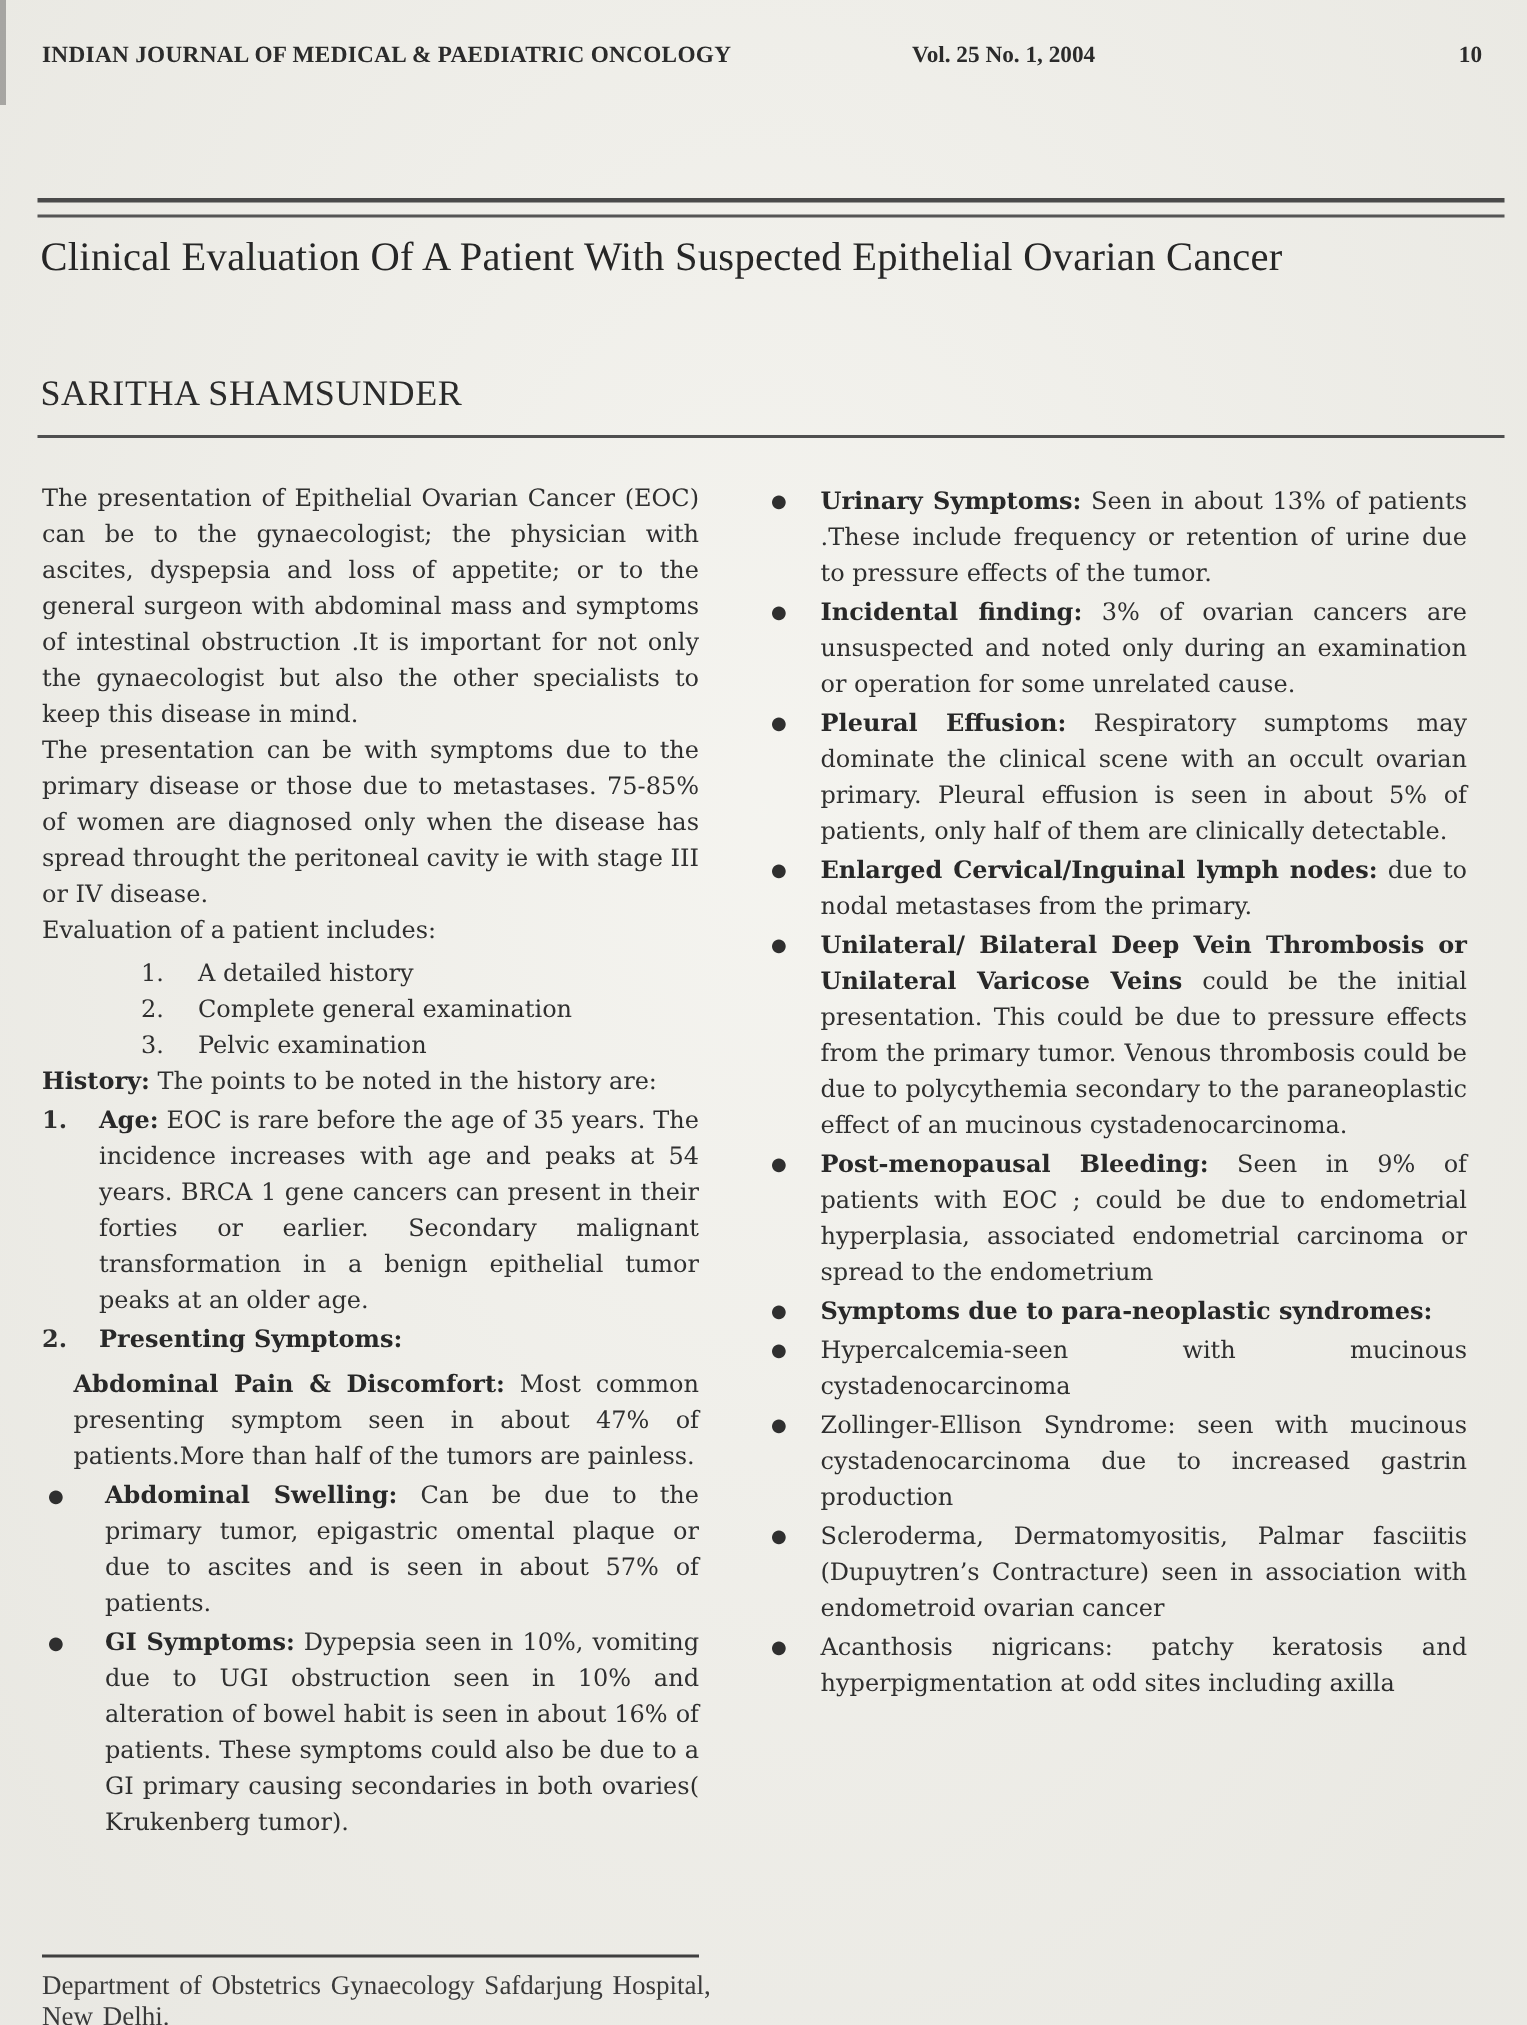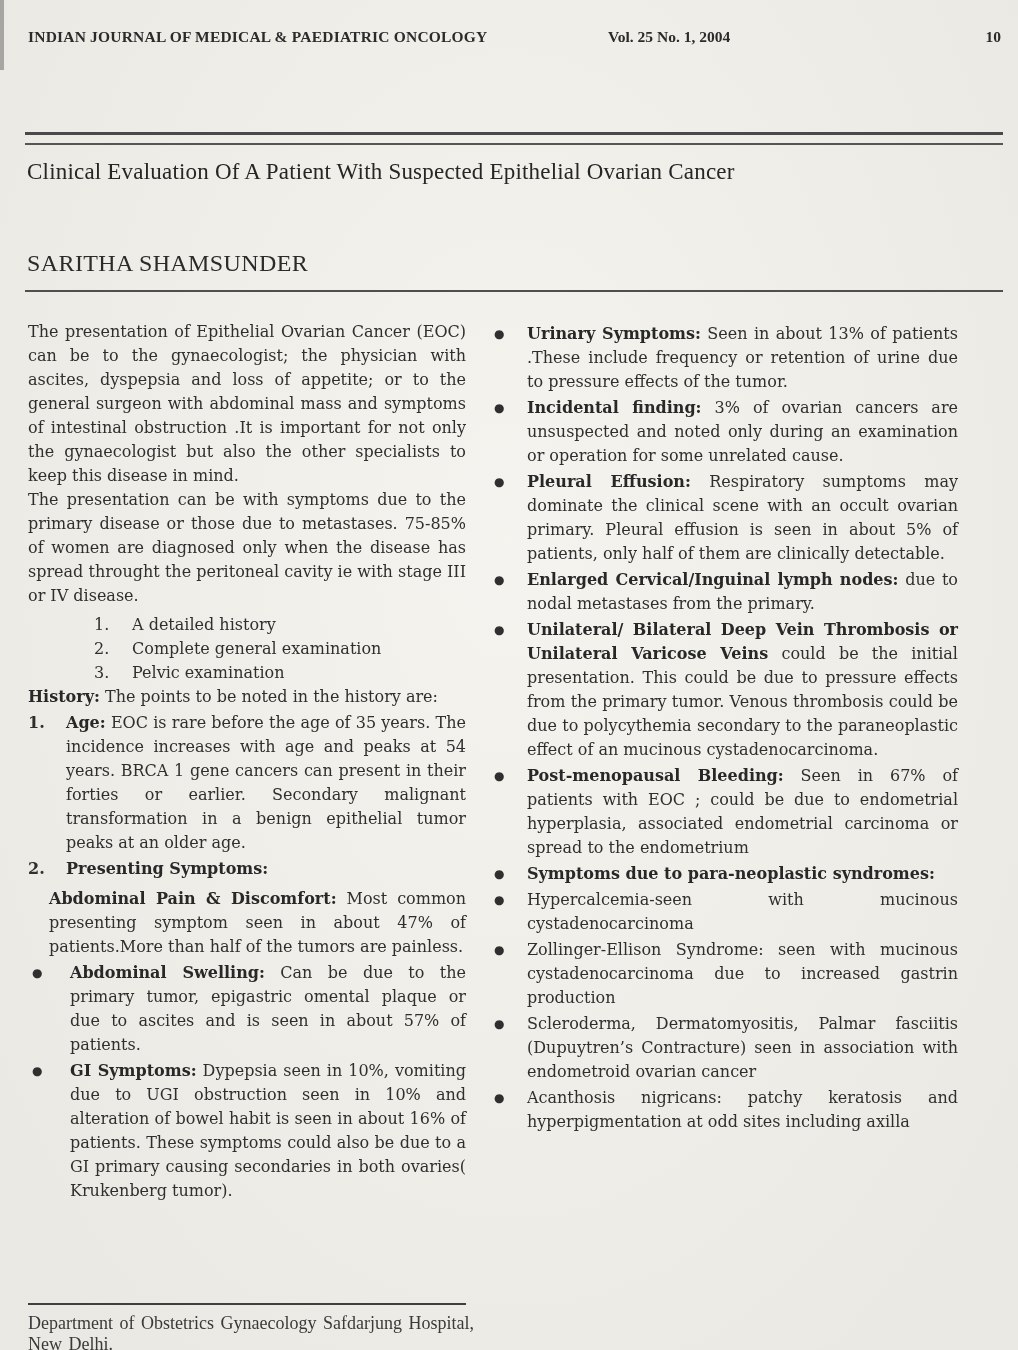--- a/index.html
+++ b/index.html
@@ -8,52 +8,52 @@
     width:1018px;height:1350px;
     background:
       radial-gradient(ellipse at 50% 40%, rgba(255,255,255,0.25), rgba(0,0,0,0.03) 90%),
       #f1f0ea;
     color:#2e2e2e;
     font-family:"DejaVu Serif", serif;
     overflow:hidden;
   }
   
   .runhead{
-    position:absolute;top:28px;left:28px;right:13px;height:22px;
+    position:absolute;top:28px;left:28px;right:26px;height:22px;
     font-family:"Liberation Serif", serif;
     font-weight:bold;font-size:15.5px;color:#2b2b2b;
   }
   .runhead .journal{position:absolute;left:0;top:0;letter-spacing:0.2px;}
   .runhead .vol{position:absolute;left:580px;top:0;font-weight:bold;}
   .runhead .pagenum{position:absolute;right:4px;top:0;font-weight:bold;}
   
   .rule-double{
     position:absolute;left:25px;right:15px;top:132px;height:8px;
     border-top:3px solid #4a4a4a;border-bottom:2px solid #555;
   }
   .rule-single{
     position:absolute;left:25px;right:15px;top:290px;height:0;
     border-top:2px solid #4f4f4f;
   }
   
   .title{
     position:absolute;left:27px;top:150px;width:960px;
     font-family:"Liberation Serif", serif;
-    font-size:23px;line-height:43px;font-weight:normal;color:#262626;
+    font-size:27px;line-height:43px;font-weight:normal;color:#262626;
     letter-spacing:0.2px;
   }
   .author{
     position:absolute;left:27px;top:250px;
     font-family:"Liberation Serif", serif;
     font-size:24px;color:#2b2b2b;letter-spacing:0.4px;
   }
   
   .columns{
     position:absolute;left:28px;top:320px;width:962px;
-    display:flex;gap:24px;
+    display:flex;gap:44px;
     font-size:16px;line-height:24px;color:#2f2f2f;
   }
   .col-left{width:438px;flex:none;}
   .col-right{width:468px;flex:none;}
   p.para{margin:0;text-align:justify;}
   .mt6{margin-top:6px;}
   .mt10{margin-top:10px;}
   .mt12{margin-top:12px;}
   .mt14{margin-top:14px;}
   .mt16{margin-top:16px;}
@@ -101,20 +101,21 @@
   <div class="title">Clinical Evaluation Of A Patient With Suspected Epithelial Ovarian Cancer</div>
   <div class="author">SARITHA SHAMSUNDER</div>
 
   <div class="rule-single"></div>
 
   <div class="columns">
 
     <div class="col-left">
       <p class="para">The presentation of Epithelial Ovarian Cancer (EOC) can be to the gynaecologist; the physician with ascites, dyspepsia and loss of appetite; or to the general surgeon with abdominal mass and symptoms of intestinal obstruction .It is important for not only the gynaecologist but also the other specialists to keep this disease in mind.</p>
       <p class="para mt6">The presentation can be with symptoms due to the primary disease or those due to metastases. 75-85% of women are diagnosed only when the disease has spread throught the peritoneal cavity ie with stage III or IV disease.</p>
+      <p class="para mt6">Evaluation of a patient includes:</p>
 
       <div class="eval-list">
         <div class="eval-row">
           <span class="num">1.</span>
           <span>A detailed history</span>
         </div>
         <div class="eval-row">
           <span class="num">2.</span>
           <span>Complete general examination</span>
         </div>
@@ -171,21 +172,21 @@
         <span class="bodytext"><b>Enlarged Cervical/Inguinal lymph nodes:</b><span> due to nodal metastases from the primary.</span></span>
       </div>
 
       <div class="hang mt6">
         <span class="marker bdot">●</span>
         <span class="bodytext"><b>Unilateral/ Bilateral Deep Vein Thrombosis or Unilateral Varicose Veins</b><span>  could be the initial presentation. This could be due to pressure effects from the primary tumor. Venous thrombosis could be due to polycythemia secondary to the paraneoplastic effect of an mucinous cystadenocarcinoma.</span></span>
       </div>
 
       <div class="hang mt14">
         <span class="marker bdot">●</span>
-        <span class="bodytext"><b>Post-menopausal Bleeding:</b><span> Seen in 67% of patients with EOC ; could be due to endometrial hyperplasia, associated endometrial carcinoma or spread to the endometrium</span></span>
+        <span class="bodytext"><b>Post-menopausal Bleeding:</b><span> Seen in 9% of patients with EOC ; could be due to endometrial hyperplasia, associated endometrial carcinoma or spread to the endometrium</span></span>
       </div>
 
       <div class="hang mt10">
         <span class="marker bdot">●</span>
         <span class="bodytext"><b>Symptoms due to para-neoplastic syndromes:</b><span></span></span>
       </div>
 
       <div class="hang mt2">
         <span class="marker bdot">●</span>
         <span class="bodytext"><b></b><span>Hypercalcemia-seen with mucinous cystadenocarcinoma</span></span>

